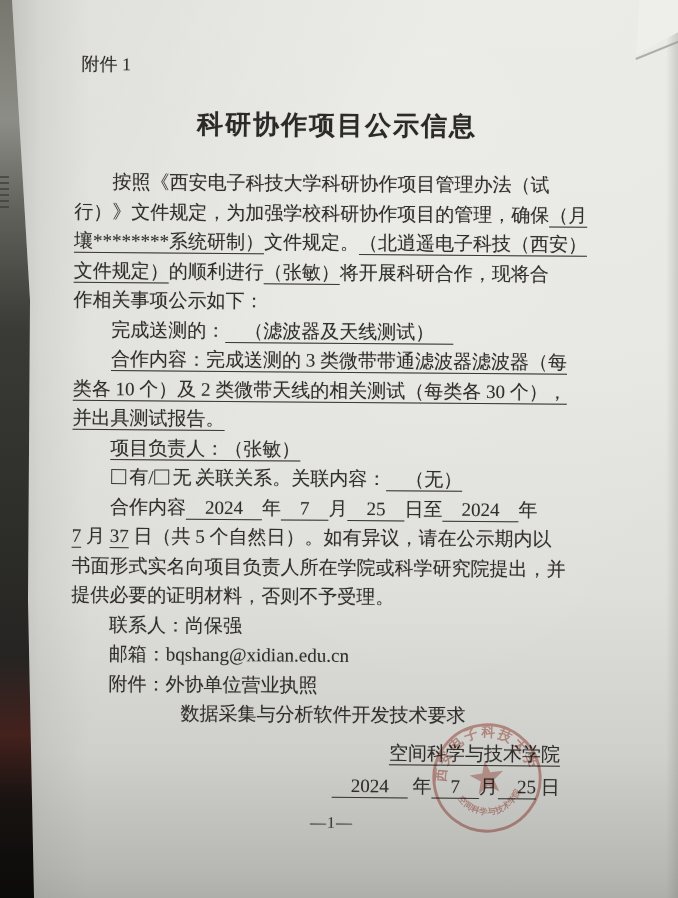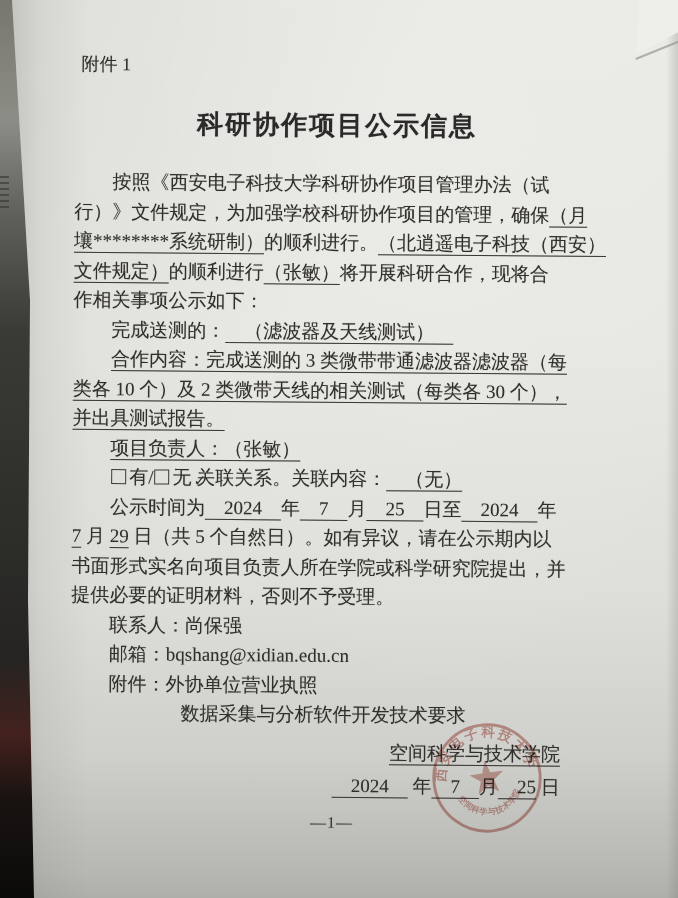--- a/index.html
+++ b/index.html
@@ -102,31 +102,31 @@
     <div class="fold-corner"></div>
     <div class="fold-line"></div>
   </div>
 
   <div class="content">
     <div class="attachment">附件 1</div>
     <div class="title">科研协作项目公示信息</div>
     <div class="doc-body">
         <div class="doc-line" style="text-indent: 2em;"><span>按照《西安电子科技大学科研协作项目管理办法（试</span></div>
         <div class="doc-line"><span>行）》文件规定，为加强学校科研协作项目的管理，确保</span><span class="u">（月</span></div>
-        <div class="doc-line"><span class="u">壤********系统研制）</span><span>的顺利进行。</span><span class="u">（北逍遥电子科技（西安）</span></div>
+        <div class="doc-line"><span class="u">壤********系统研制）</span><span>文件规定。</span><span class="u">（北逍遥电子科技（西安）</span></div>
         <div class="doc-line"><span class="u">文件规定）</span><span>的顺利进行</span><span class="u">（张敏）</span><span>将开展科研合作，现将合</span></div>
         <div class="doc-line"><span>作相关事项公示如下：</span></div>
         <div class="doc-line" style="text-indent: 2em;"><span>完成送测的：</span><span class="u">　（滤波器及天线测试）　</span></div>
         <div class="doc-line" style="text-indent: 2em;"><span class="u">合作内容：完成送测的 3 类微带带通滤波器滤波器（每</span></div>
         <div class="doc-line"><span class="u">类各 10 个）及 2 类微带天线的相关测试（每类各 30 个），</span></div>
         <div class="doc-line"><span class="u">并出具测试报告。</span></div>
         <div class="doc-line" style="text-indent: 2em;"><span class="u">项目负责人：（张敏）</span></div>
         <div class="doc-line" style="text-indent: 2em;"><span class="checkbox"></span><span>有/</span><span class="checkbox"><span class="check">✓</span></span><span>无 关联关系。关联内容：</span><span class="u">　（无）</span></div>
-        <div class="doc-line" style="text-indent: 2em;"><span>公示时间为</span><span class="u">　2024　</span><span>年</span><span class="u">　7　</span><span>月</span><span class="u">　25　</span><span>日至</span><span class="u">　2024　</span><span>年</span></div>
-        <div class="doc-line"><span class="u">7</span><span> 月 </span><span class="u">29</span><span> 日（共 5 个自然日）。如有异议，请在公示期内以</span></div>
+        <div class="doc-line" style="text-indent: 2em;"><span>合作内容</span><span class="u">　2024　</span><span>年</span><span class="u">　7　</span><span>月</span><span class="u">　25　</span><span>日至</span><span class="u">　2024　</span><span>年</span></div>
+        <div class="doc-line"><span class="u">7</span><span> 月 </span><span class="u">37</span><span> 日（共 5 个自然日）。如有异议，请在公示期内以</span></div>
         <div class="doc-line"><span>书面形式实名向项目负责人所在学院或科学研究院提出，并</span></div>
         <div class="doc-line"><span>提供必要的证明材料，否则不予受理。</span></div>
         <div class="doc-line" style="text-indent: 2em;"><span>联系人：尚保强</span></div>
         <div class="doc-line" style="text-indent: 2em;"><span>邮箱：bqshang@xidian.edu.cn</span></div>
         <div class="doc-line" style="text-indent: 2em;"><span>附件：外协单位营业执照</span></div>
         <div class="doc-line" style="text-indent: 5.8em;"><span>数据采集与分析软件开发技术要求</span></div>
       </div>
     <div class="signature">
       <div class="sig-org u">空间科学与技术学院</div>
       <div class="sig-date"><span class="u">　2024　</span><span> 年</span><span class="u">　7　</span><span>月</span><span class="u">　25</span><span> 日</span></div>

